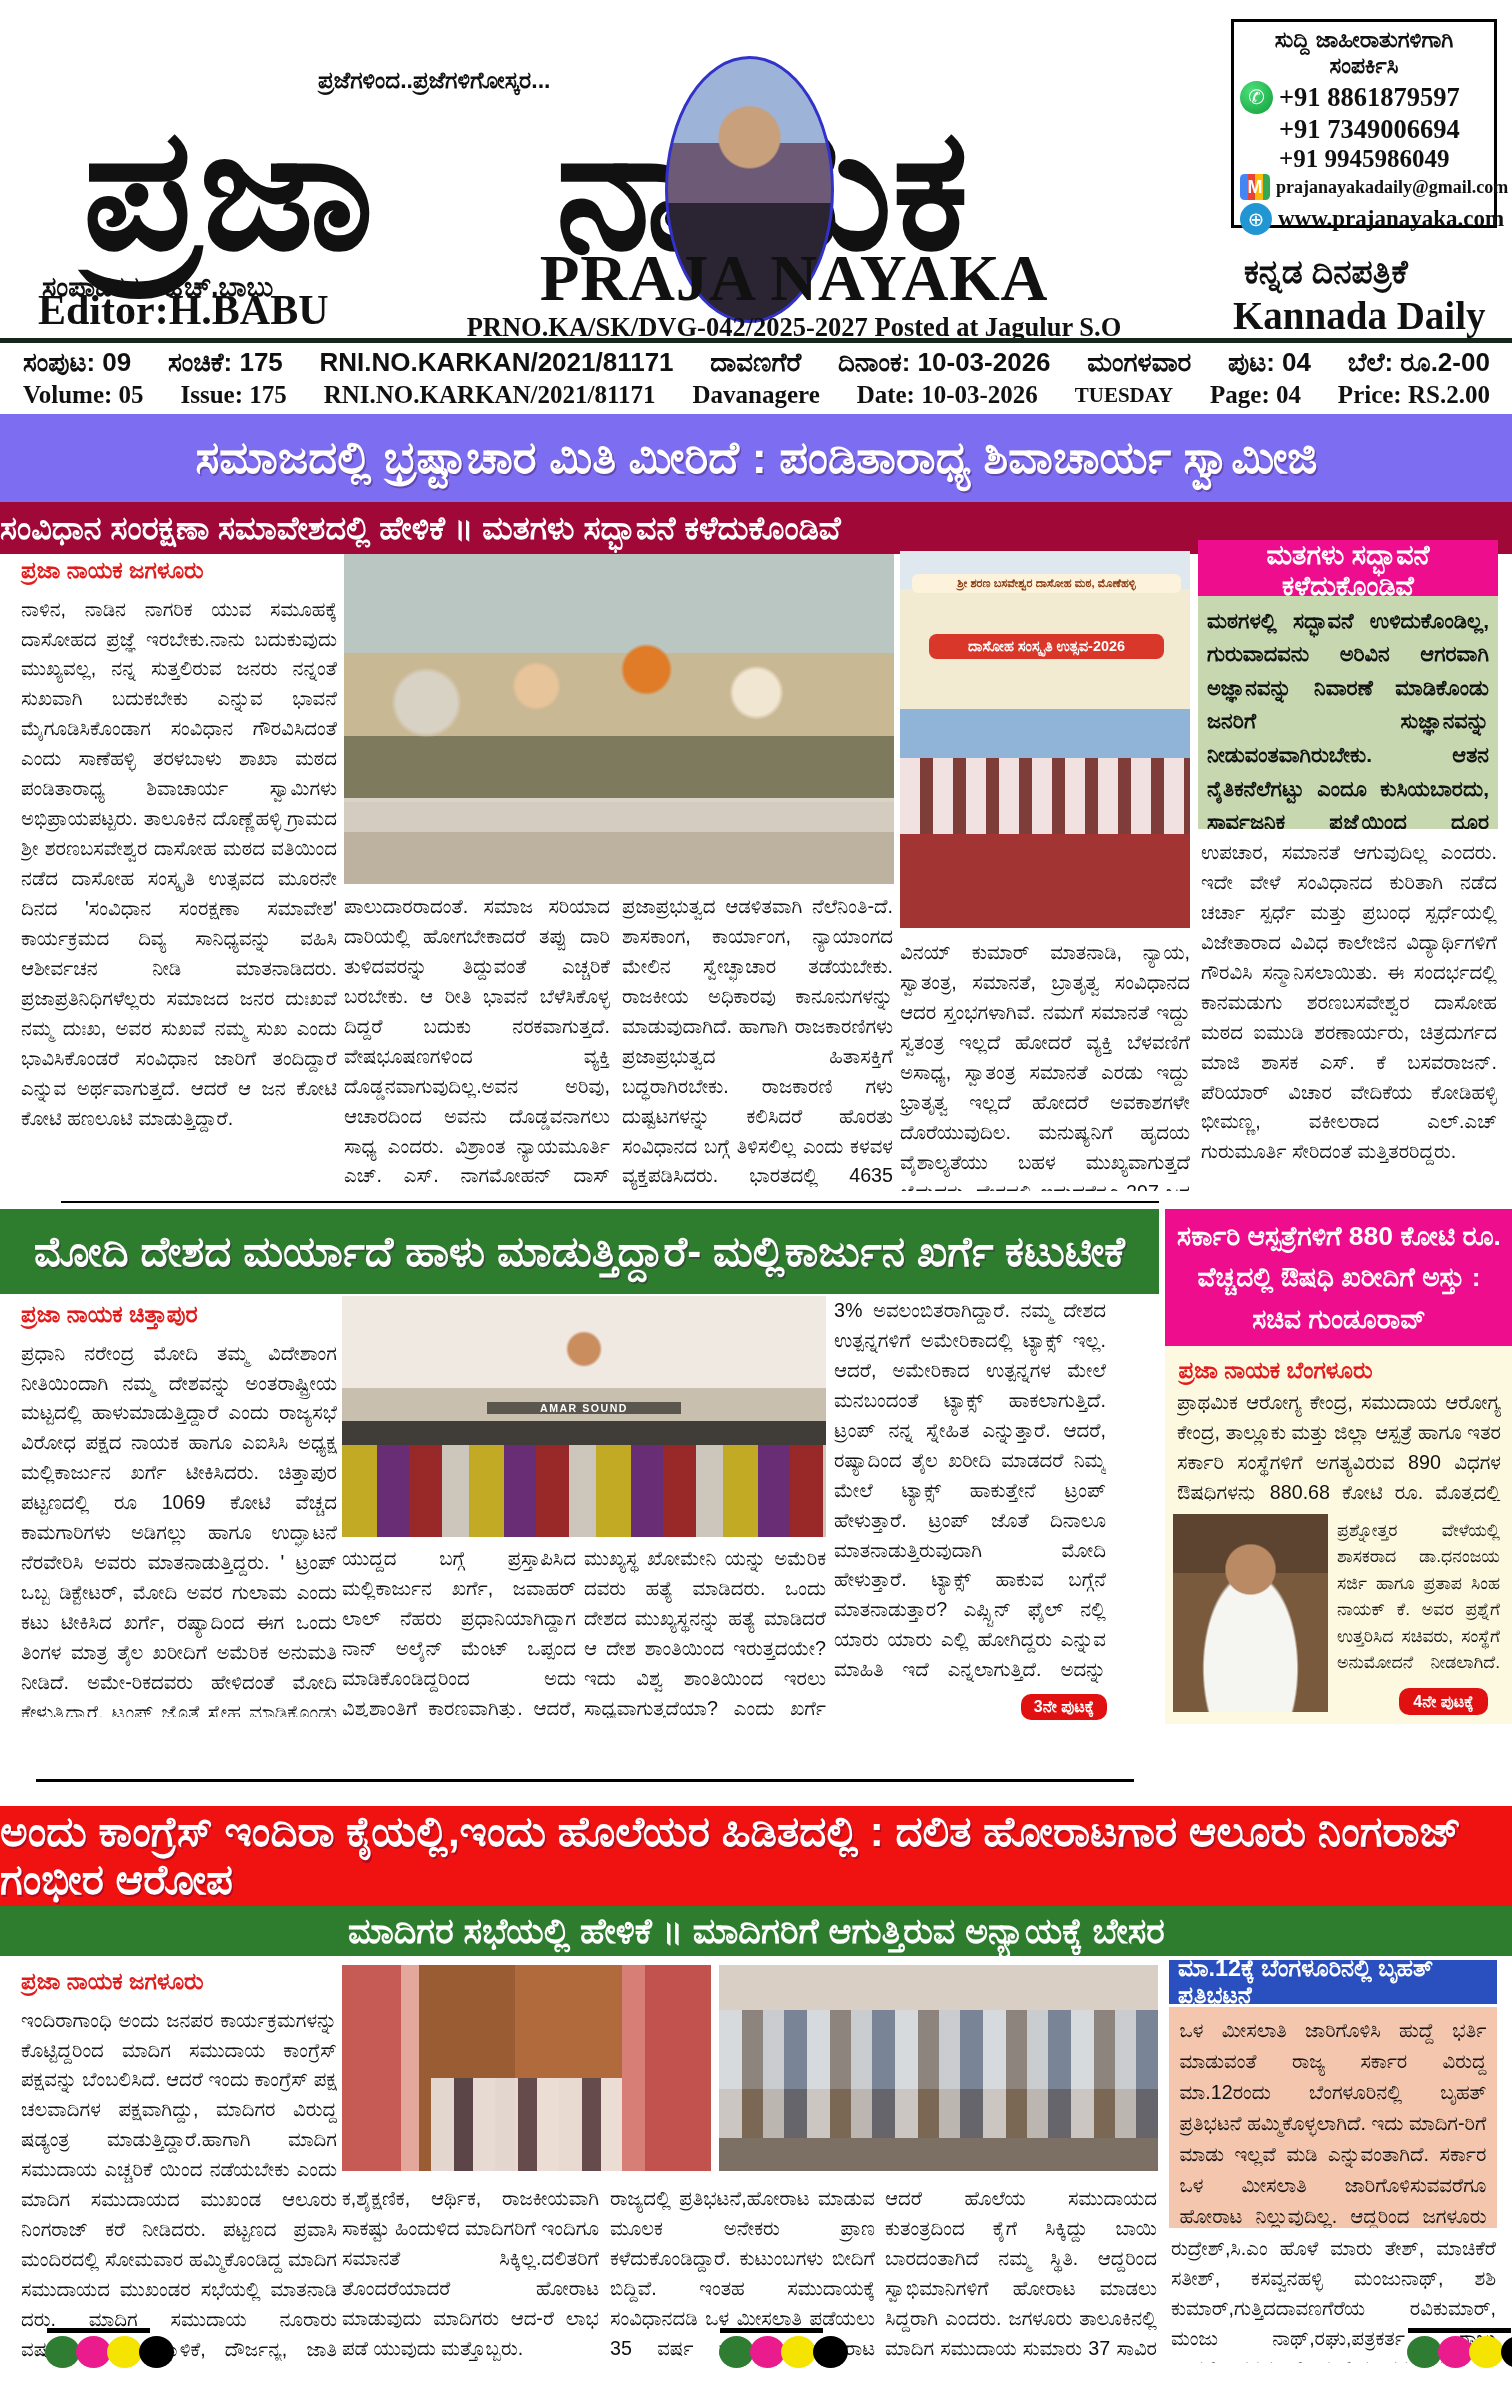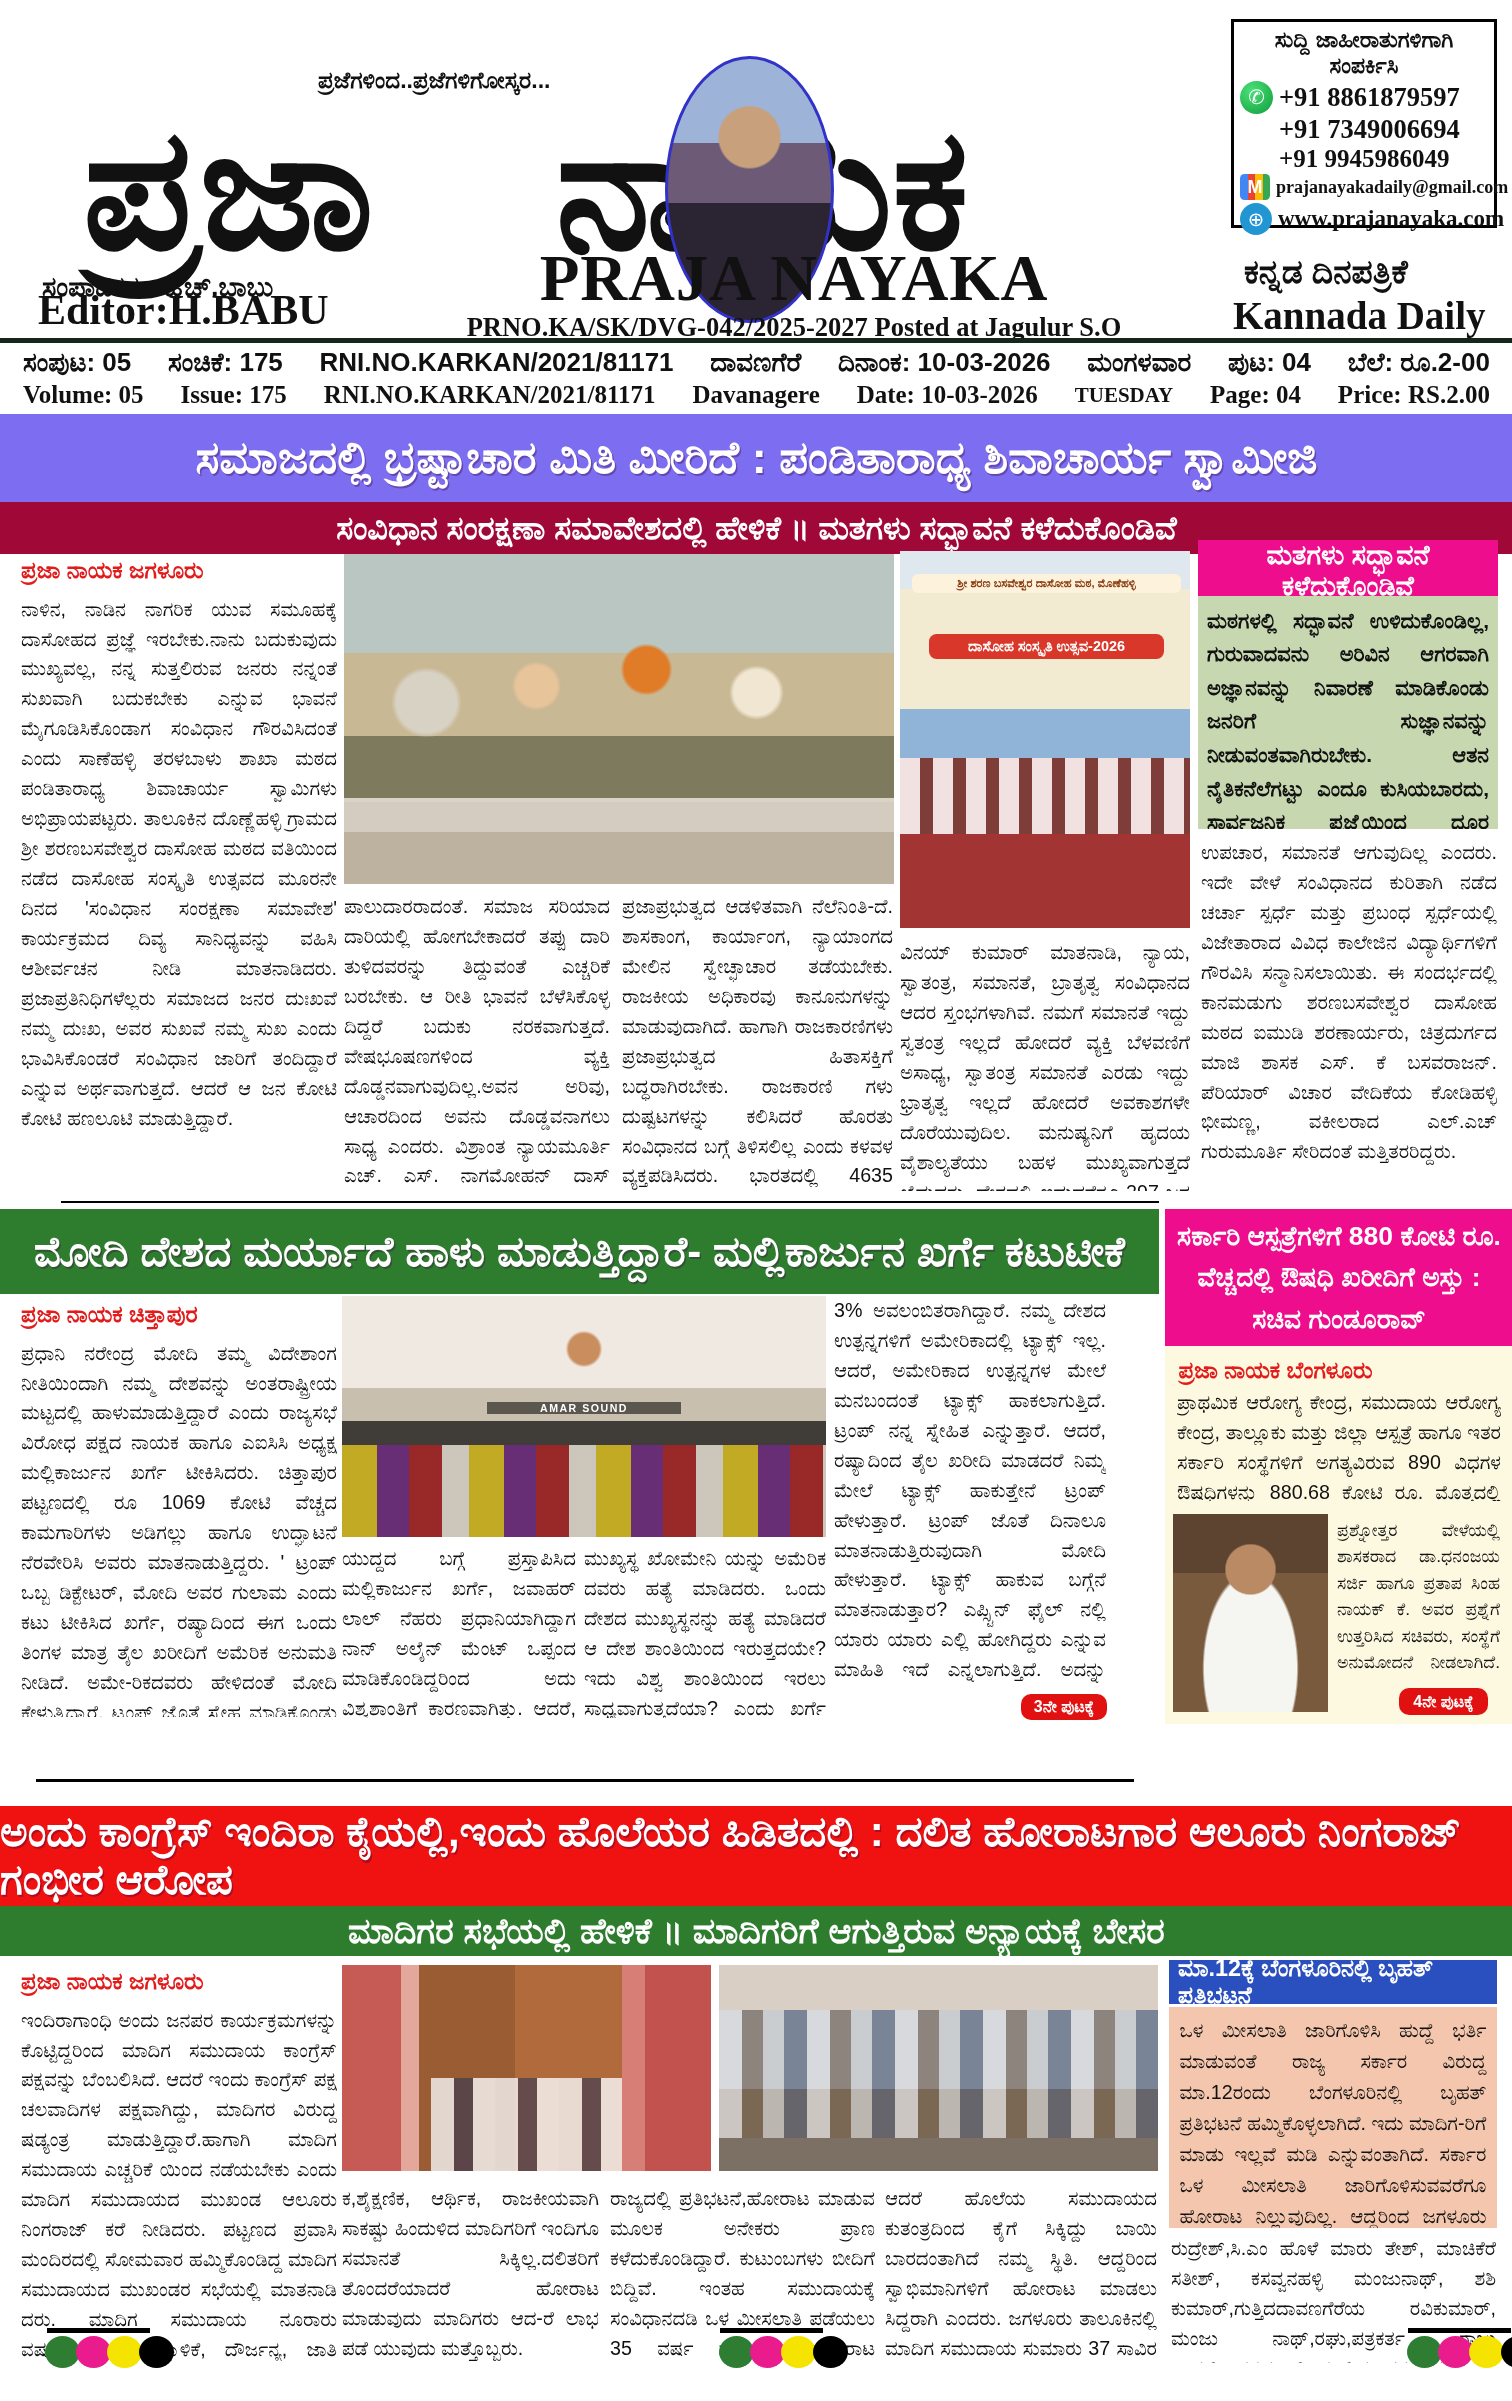--- a/index.html
+++ b/index.html
@@ -71,21 +71,21 @@
 
   <div class="abs serif bold center" style="left:393px;top:241px;width:802px;font-size:65px;letter-spacing:0.8px;">PRAJA NAYAKA</div>
   <div class="abs serif bold center" style="left:363px;top:312px;width:862px;font-size:26.5px;">PRNO.KA/SK/DVG-042/2025-2027 Posted at Jagulur S.O</div>
 
   <div class="abs bold" style="left:1244px;top:253px;font-size:33px;">ಕನ್ನಡ ದಿನಪತ್ರಿಕೆ</div>
   <div class="abs serif bold" style="left:1233px;top:293px;font-size:39px;">Kannada Daily</div>
 
   <div class="abs hrule" style="left:0;top:338px;width:1513px;height:5.3px;background:#17261d;"></div>
 
   <div class="abs bold" style="left:0;top:346px;width:1513px;height:33px;display:flex;align-items:center;justify-content:space-between;padding:0 23px;box-sizing:border-box;font-size:26px;">
-    <span>ಸಂಪುಟ: 05</span>
+    <span>ಸಂಪುಟ: 09</span>
     <span>ಸಂಚಿಕೆ: 175</span>
     <span>RNI.NO.KARKAN/2021/81171</span>
     <span>ದಾವಣಗೆರೆ</span>
     <span>ದಿನಾಂಕ: 10-03-2026</span>
     <span>ಮಂಗಳವಾರ</span>
     <span>ಪುಟ: 04</span>
     <span>ಬೆಲೆ: ರೂ.2-00</span>
   </div>
   <div class="abs serif bold" style="left:0;top:380px;width:1513px;height:30px;display:flex;align-items:center;justify-content:space-between;padding:0 23px;box-sizing:border-box;font-size:25px;">
     <span>Volume: 05</span>
@@ -94,21 +94,21 @@
     <span>Davanagere</span>
     <span>Date: 10-03-2026</span>
     <span style="font-size:21px;">TUESDAY</span>
     <span>Page: 04</span>
     <span>Price: RS.2.00</span>
   </div>
 
   <div class="abs banner-main" style="left:0;top:414px;width:1513px;height:88px;display:flex;align-items:center;justify-content:center;">
     <span class="white bold shadowtext" style="font-size:45px;">ಸಮಾಜದಲ್ಲಿ  ಭ್ರಷ್ಟಾಚಾರ ಮಿತಿ ಮೀರಿದೆ : ಪಂಡಿತಾರಾಧ್ಯ ಶಿವಾಚಾರ್ಯ ಸ್ವಾಮೀಜಿ</span>
   </div>
-  <div class="abs banner-maroon" style="left:0;top:502px;width:1513px;height:52px;display:flex;align-items:center;justify-content:center;">
+  <div class="abs banner-maroon" style="left:0;top:502px;width:1513px;height:52px;display:flex;align-items:center;justify-content:flex-start;">
     <span class="white bold" style="font-size:32px;">ಸಂವಿಧಾನ ಸಂರಕ್ಷಣಾ ಸಮಾವೇಶದಲ್ಲಿ  ಹೇಳಿಕೆ ॥ ಮತಗಳು  ಸದ್ಭಾವನೆ ಕಳೆದುಕೊಂಡಿವೆ</span>
   </div>
 
   <div class="abs" style="left:21px;top:557px;width:316px;height:637px;">
     <div class="dateline">ಪ್ರಜಾ ನಾಯಕ ಜಗಳೂರು</div>
     <div class="bodytext" style="height:598px;">ನಾಳಿನ, ನಾಡಿನ ನಾಗರಿಕ ಯುವ ಸಮೂಹಕ್ಕೆ ದಾಸೋಹದ ಪ್ರಜ್ಞೆ ಇರಬೇಕು.ನಾನು ಬದುಕುವುದು ಮುಖ್ಯವಲ್ಲ, ನನ್ನ ಸುತ್ತಲಿರುವ ಜನರು ನನ್ನಂತೆ ಸುಖವಾಗಿ ಬದುಕಬೇಕು ಎನ್ನುವ ಭಾವನೆ ಮೈಗೂಡಿಸಿಕೊಂಡಾಗ ಸಂವಿಧಾನ ಗೌರವಿಸಿದಂತೆ ಎಂದು ಸಾಣೆಹಳ್ಳಿ ತರಳಬಾಳು ಶಾಖಾ ಮಠದ ಪಂಡಿತಾರಾಧ್ಯ ಶಿವಾಚಾರ್ಯ ಸ್ವಾಮಿಗಳು ಅಭಿಪ್ರಾಯಪಟ್ಟರು. ತಾಲೂಕಿನ ದೊಣ್ಣೆಹಳ್ಳಿ ಗ್ರಾಮದ ಶ್ರೀ ಶರಣಬಸವೇಶ್ವರ ದಾಸೋಹ ಮಠದ ವತಿಯಿಂದ ನಡೆದ ದಾಸೋಹ ಸಂಸ್ಕೃತಿ ಉತ್ಸವದ ಮೂರನೇ ದಿನದ 'ಸಂವಿಧಾನ ಸಂರಕ್ಷಣಾ ಸಮಾವೇಶ' ಕಾರ್ಯಕ್ರಮದ ದಿವ್ಯ ಸಾನಿಧ್ಯವನ್ನು ವಹಿಸಿ ಆಶೀರ್ವಚನ ನೀಡಿ ಮಾತನಾಡಿದರು. ಪ್ರಜಾಪ್ರತಿನಿಧಿಗಳೆಲ್ಲರು ಸಮಾಜದ ಜನರ ದುಃಖವೆ ನಮ್ಮ ದುಃಖ, ಅವರ ಸುಖವೆ ನಮ್ಮ ಸುಖ ಎಂದು ಭಾವಿಸಿಕೊಂಡರೆ ಸಂವಿಧಾನ ಜಾರಿಗೆ ತಂದಿದ್ದಾರೆ ಎನ್ನುವ ಅರ್ಥವಾಗುತ್ತದೆ. ಆದರೆ ಆ ಜನ ಕೋಟಿ ಕೋಟಿ ಹಣಲೂಟಿ ಮಾಡುತ್ತಿದ್ದಾರೆ.</div>
   </div>
 
   <div class="abs photo" style="left:344px;top:554px;width:550px;height:330px;background:
       radial-gradient(circle at 15% 45%,#d8d2c4 0 6%,rgba(0,0,0,0) 7%),

